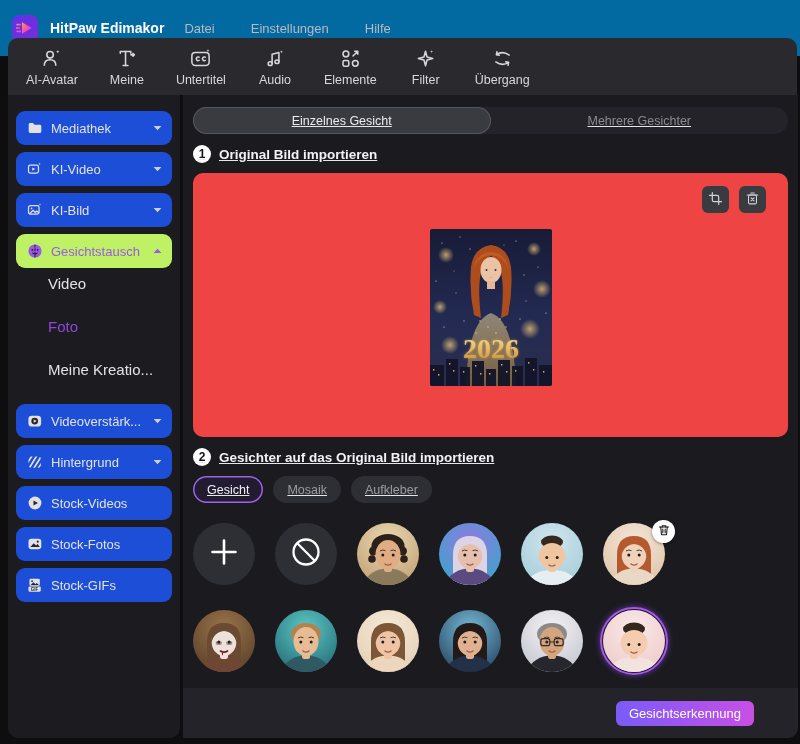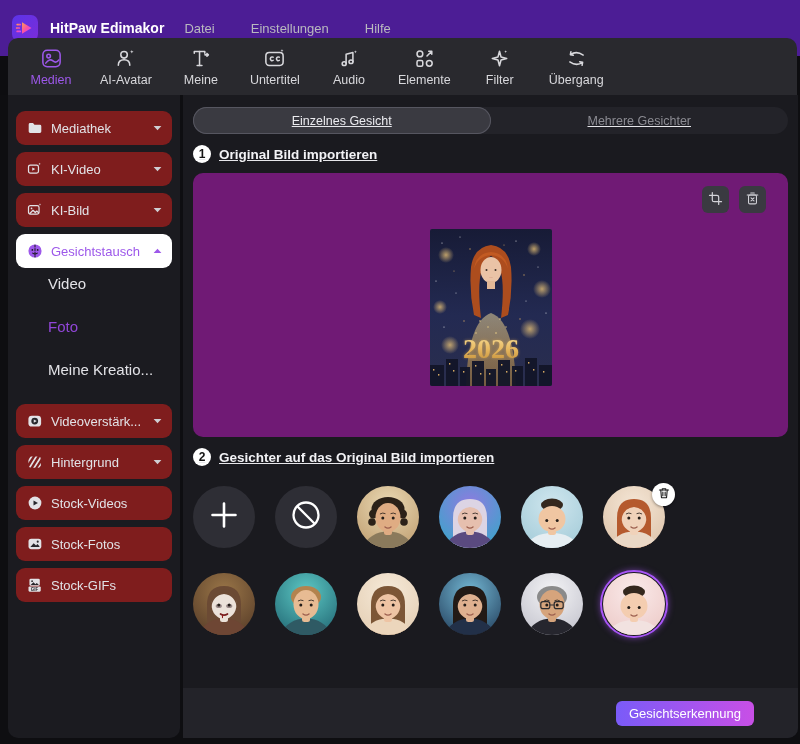--- a/index.html
+++ b/index.html
@@ -4,52 +4,52 @@
 <style>
   html,body{margin:0;padding:0;}
   body{
     width:800px;height:744px;position:relative;overflow:hidden;
     background:#0d0d10;
     font-family:"Liberation Sans",sans-serif;
     color:#e6e6ea;
     -webkit-font-smoothing:antialiased;
   }
   
-  .titlebar{position:absolute;top:0;left:0;width:800px;height:56px;background:#4c1d95;display:flex;align-items:center;padding-left:12px;box-sizing:border-box;}
+  .titlebar{position:absolute;top:0;left:0;width:800px;height:56px;background:#0369a1;display:flex;align-items:center;padding-left:12px;box-sizing:border-box;}
   .logo{width:26px;height:26px;border-radius:7px;background:linear-gradient(135deg,#5b34e8,#7b2cd8);display:flex;align-items:center;justify-content:center;margin-right:12px;flex:0 0 auto;}
   .app-title{font-weight:bold;font-size:14px;color:#ffffff;margin-right:20px;white-space:nowrap;}
   .menu-bar{display:flex;gap:36px;}
   .menu-item{color:#b9b9bf;font-size:13px;cursor:default;}
   
   .toolbar{position:absolute;top:38px;left:8px;right:3px;height:57px;background:#29292e;border-radius:10px 10px 0 0;display:flex;align-items:center;padding:0 0 0 6px;box-sizing:border-box;}
   .tool-item{display:flex;flex-direction:column;align-items:center;justify-content:center;gap:2px;padding:0 12px;color:#d8d8dc;font-size:12.5px;min-width:50px;}
   .tool-item.active{color:var(--accent);}
   .tool-icon{height:24px;display:flex;align-items:center;justify-content:center;}
   .tool-label{line-height:14px;white-space:nowrap;}
   
   .content{position:absolute;top:95px;left:0;right:0;bottom:0;background:#0e0e11;}
   .sidebar-panel{position:absolute;top:0;left:8px;width:172px;bottom:6px;background:#1b1b20;border-radius:0 0 10px 10px;padding:16px 8px 0 8px;box-sizing:border-box;}
-  .side-item{height:34px;border-radius:9px;background:#7f1d1d;display:flex;align-items:center;gap:8px;padding:0 10px;margin-bottom:7px;color:#e2e2e6;font-size:13px;box-sizing:border-box;}
+  .side-item{height:34px;border-radius:9px;background:#1d4ed8;display:flex;align-items:center;gap:8px;padding:0 10px;margin-bottom:7px;color:#e2e2e6;font-size:13px;box-sizing:border-box;}
   .side-item .side-icon{width:17px;height:17px;display:flex;align-items:center;justify-content:center;color:#e2e2e6;flex:0 0 auto;}
-  .side-item.active-group{background:#ffffff;color:var(--accent);}
+  .side-item.active-group{background:#bef264;color:var(--accent);}
   .side-item.active-group .side-icon{color:var(--accent);}
   .side-label{white-space:nowrap;overflow:hidden;text-overflow:ellipsis;}
   .caret{margin-left:auto;display:flex;align-items:center;color:#cfcfd4;flex:0 0 auto;}
   .side-item.active-group .caret{color:var(--accent);}
   .side-child{height:34px;margin-bottom:9px;display:flex;align-items:flex-start;padding-left:32px;font-size:15px;color:#e2e2e6;}
   .side-child.active{color:#9146d8;}
   
   .main-panel{position:absolute;top:0;left:183px;right:2px;bottom:6px;background:#1a1a1f;border-radius:0 0 10px 0;text-decoration:underline;}
   .tabstrip{margin:12px 10px 0 10px;height:27px;background:#232329;border-radius:14px;display:flex;}
   .tab{flex:1;display:flex;align-items:center;justify-content:center;font-size:12.5px;color:#8b8b92;border-radius:13.5px;box-sizing:border-box;}
   .tab.active{background:#3a3a41;color:#ececf0;box-shadow:inset 0 0 0 1px #565660;}
   .step-row{display:flex;align-items:center;gap:8px;margin:11px 0 0 10px;}
   .step-num{width:18px;height:18px;border-radius:50%;background:#ffffff;color:#141414;font-size:12px;font-weight:bold;display:flex;align-items:center;justify-content:center;flex:0 0 auto;}
   .step-label{font-size:13.5px;font-weight:bold;color:#f2f2f5;}
-  .preview-panel{margin:10px 10px 0 10px;height:264px;background:#701a75;border-radius:10px;position:relative;}
+  .preview-panel{margin:10px 10px 0 10px;height:264px;background:#ef4444;border-radius:10px;position:relative;}
   .panel-actions{position:absolute;top:13px;right:22px;display:flex;gap:10px;}
   .panel-btn{width:27px;height:27px;border-radius:6px;background:#3a3a41;border:none;display:flex;align-items:center;justify-content:center;color:#d2d2d8;padding:0;}
   .preview-img{position:absolute;left:50%;top:56px;transform:translateX(-50%);width:122px;height:157px;border-radius:2px;overflow:hidden;}
   .preview-img svg{display:block;}
   .mode-row{display:flex;gap:10px;margin:10px 0 0 10px;}
   .mode-btn{height:27px;padding:0 14px;border-radius:13.5px;background:#2e2e35;color:#9b9ca3;font-size:12.5px;display:flex;align-items:center;border:none;box-sizing:border-box;}
   .mode-btn.active{background:#231c31;color:#f0f0f4;box-shadow:inset 0 0 0 1.5px #9a63e8;}
   .faces{margin:20px 0 0 10px;}
   .face-row{display:flex;gap:20px;margin-bottom:25px;}
   .face-cell{width:62px;height:62px;border-radius:50%;position:relative;flex:0 0 auto;}
@@ -79,30 +79,20 @@
   </div>
   <div class="app-title">HitPaw Edimakor</div>
   <div class="menu-bar">
       <div class="menu-item">Datei</div>
       <div class="menu-item">Einstellungen</div>
       <div class="menu-item">Hilfe</div>
     </div>
 </div>
 
 <div class="toolbar">
-    <div class="tool-item active">
-    <span class="tool-icon">
-        <svg viewBox="0 0 24 24" width="23" height="23" fill="none" stroke="currentColor" stroke-width="1.6" stroke-linecap="round" stroke-linejoin="round">
-          <rect x="3" y="3.5" width="18" height="17" rx="4.5"></rect>
-          <circle cx="9" cy="9.5" r="1.9"></circle>
-          <path d="M6 16.8 Q10 11.5 13.5 14.5 Q17 17.5 19.6 13.5"></path>
-        </svg>
-      </span>
-    <span class="tool-label">Medien</span>
-    </div>
     <div class="tool-item">
     <span class="tool-icon">
         <svg viewBox="0 0 24 24" width="23" height="23" fill="none" stroke="currentColor" stroke-width="1.6" stroke-linecap="round" stroke-linejoin="round">
           <circle cx="10.5" cy="8.2" r="3.4"></circle>
           <path d="M4.5 19 Q4.5 13.2 10.5 13.2 Q16.5 13.2 16.5 19"></path>
           <path d="M18.6 3.2 l0.48 1.36 1.36 0.48 -1.36 0.48 -0.48 1.36 -0.48 -1.36 -1.36 -0.48 1.36 -0.48 Z" fill="currentColor" stroke="none"></path>
         </svg>
       </span>
     <span class="tool-label">AI-Avatar</span>
     </div>
@@ -432,20 +422,25 @@
           </g>
         </svg>
       </div>
     </div>
 
     <div class="step-row">
       <div class="step-num">2</div>
       <div class="step-label">Gesichter auf das Original Bild importieren</div>
     </div>
 
+    <div class="mode-row">
+        <button class="mode-btn active">Gesicht</button>
+        <button class="mode-btn">Mosaik</button>
+        <button class="mode-btn">Aufkleber</button>
+      </div>
 
     <div class="faces">
         <div class="face-row">
           <div class="face-cell add">
             <span><svg viewBox="0 0 62 62" width="62" height="62" fill="none" stroke="#ffffff" stroke-width="2.6" stroke-linecap="round">
                 <path d="M31 19.5 V42.5 M19.5 31 H42.5"></path>
               </svg></span>
           </div>
           <div class="face-cell block">
             <span><svg viewBox="0 0 62 62" width="62" height="62" fill="none" stroke="#ffffff" stroke-width="2.3">

